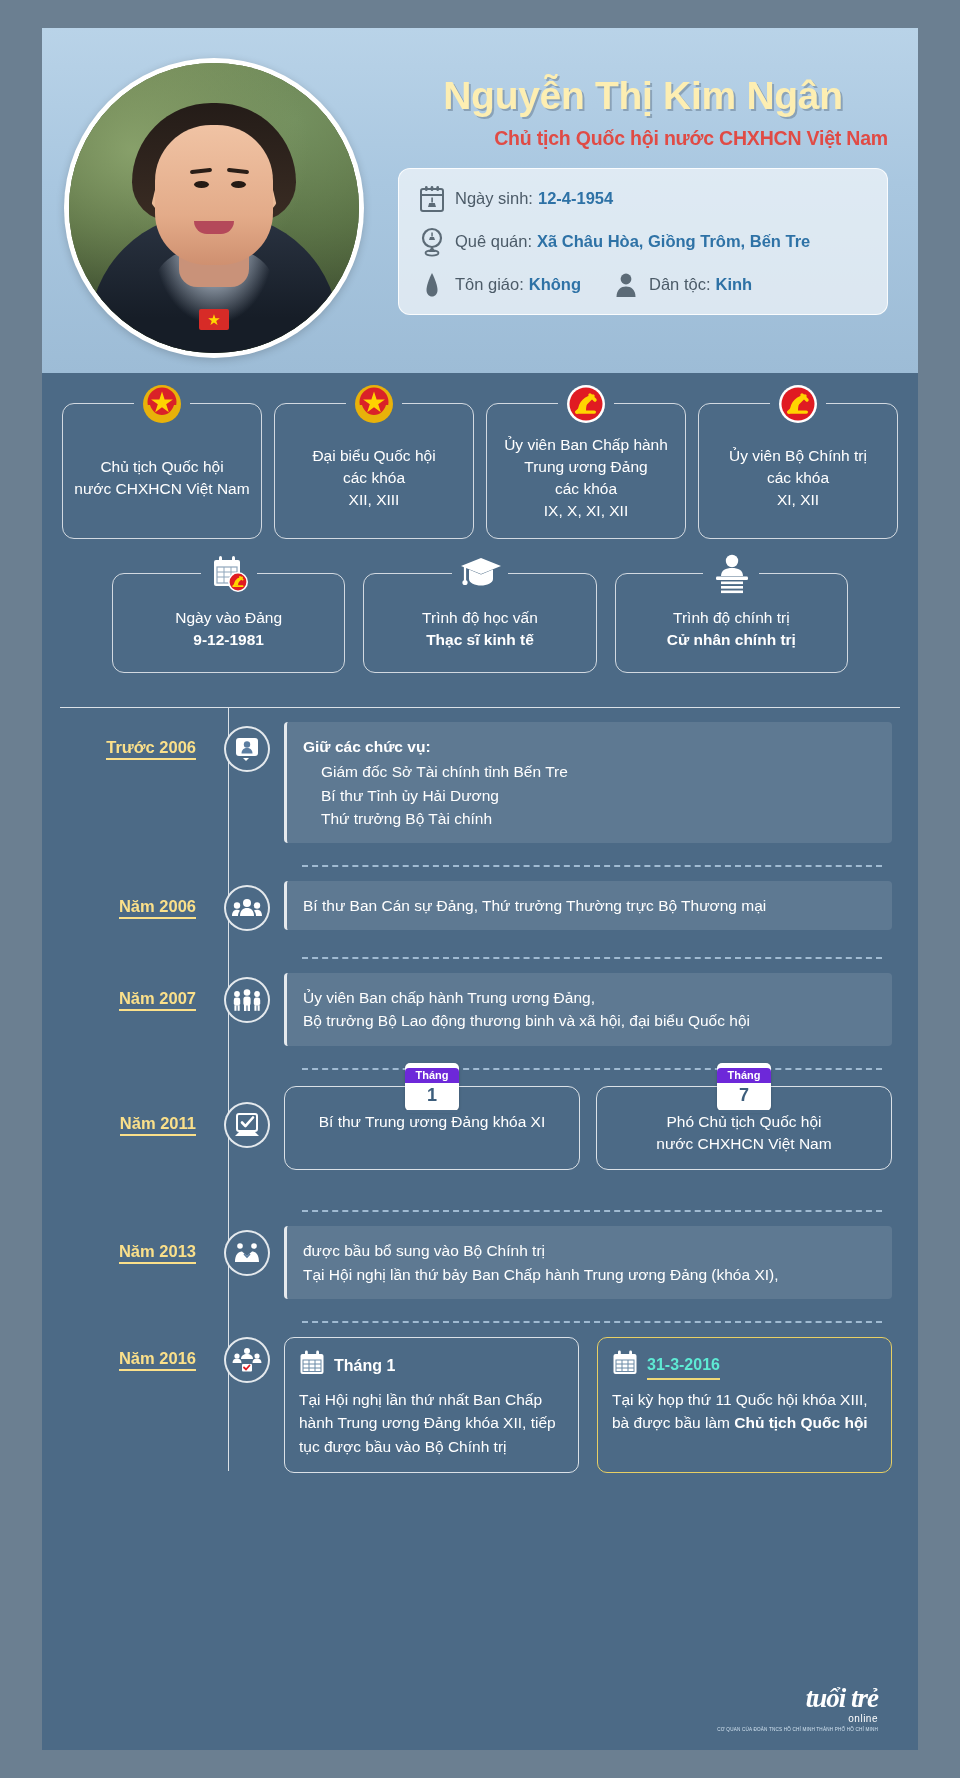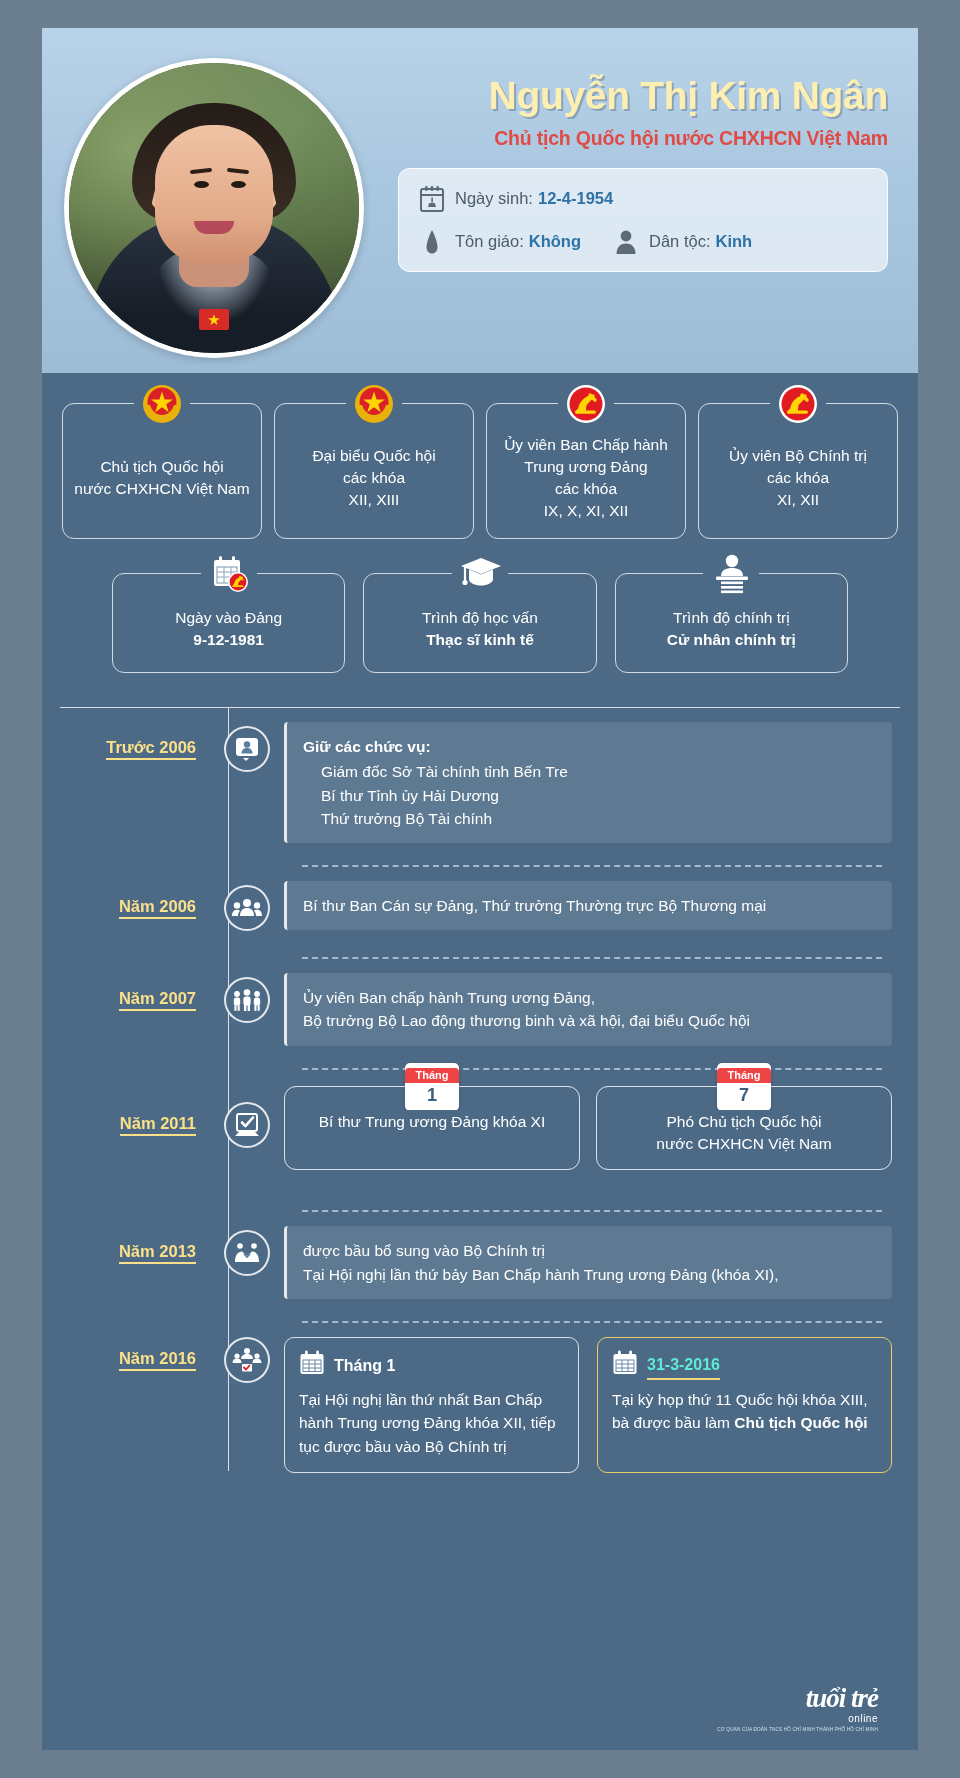--- a/index.html
+++ b/index.html
@@ -94,21 +94,21 @@
     width:30px; height:21px; background:#d72b27; border-radius:2px;
     display:flex; align-items:center; justify-content:center;
     color:#ffd700; font-size:15px; line-height:1;
   }
 
   .head-right { position:absolute; left:356px; top:48px; right:30px; }
   .name {
     font-size: 39px; font-weight: bold; color:#fdeeb2;
     letter-spacing:-.3px; line-height:1.05;
     text-shadow: 2px 2px 0 rgba(90,110,130,.45);
-    text-align:right;
+    text-align:center;
   }
   .subtitle {
     margin-top: 10px; text-align:right;
     font-size: 19.5px; font-weight: bold; color:#e04b45;
     letter-spacing:-.2px;
   }
   .infobox {
     margin-top: 18px;
     background: rgba(255,255,255,.62);
     border: 1px solid rgba(255,255,255,.85);
@@ -201,21 +201,21 @@
     color:#fff; font-size: 15.5px; line-height:1.45; text-align:center;
   }
   .month-badge {
     position:absolute; left:50%; top:-24px; transform:translateX(-50%);
     width: 54px; height: 48px; background:#fff; border-radius:5px;
     color:#3d5e7c; font-size: 11px; font-weight:bold; text-align:center;
     display:flex; flex-direction:column; align-items:center; justify-content:center;
     line-height:1.05;
     box-shadow: 0 1px 3px rgba(0,0,0,.22);
   }
-  .month-badge .mb-top { background:#ef4444; color:#fff; width:100%; padding:2px 0; border-radius:4px 4px 0 0;}
+  .month-badge .mb-top { background:#6d28d9; color:#fff; width:100%; padding:2px 0; border-radius:4px 4px 0 0;}
   .month-badge .mb-num { font-size:18px; padding-top:3px; color:#3d5e7c;}
   .month-badge .notch { position:absolute; left:50%; top:47px; transform:translateX(-50%); width:60px; height:3px; background:#4c6a86;}
 
   .cards2016 { display:flex; gap: 18px; padding-top: 10px; align-items:stretch; }
   .card2016 {
     flex:1; border:1px solid rgba(255,255,255,.8); border-radius:10px;
     padding: 12px 14px 14px 14px; color:#fff; font-size:15.5px; line-height:1.5;
   }
   .card2016.hl { border-color:#e8cf63; }
   .c16-head { display:flex; align-items:center; gap:9px; margin-bottom: 6px; }
@@ -272,20 +272,33 @@
                 <rect x="11.7" y="1" width="2.6" height="5" rx="1.3" fill="#5c6b77"></rect>
                 <rect x="17.4" y="1" width="2.6" height="5" rx="1.3" fill="#5c6b77"></rect>
                 <path d="M9 22 h8 l-1.2 -4 h-5.6 z" fill="#5c6b77"></path>
                 <rect x="12.3" y="12.5" width="1.6" height="5" fill="#5c6b77"></rect>
               </svg>
             </span>
             <span class="lbl">Ngày sinh:</span>
             <span class="val">12-4-1954</span>
           </div>
 
+          <div class="inforow">
+            <span class="ico">
+              <svg width="26" height="30" viewBox="0 0 26 30">
+                <circle cx="13" cy="11" r="9" fill="none" stroke="#5c6b77" stroke-width="2.2"></circle>
+                <path d="M13 19 L9.5 25 h7 z" fill="#5c6b77"></path>
+                <ellipse cx="13" cy="26" rx="6.5" ry="2.6" fill="none" stroke="#5c6b77" stroke-width="1.8"></ellipse>
+                <path d="M10 13 h6 l-1 -3 h-4 z" fill="#5c6b77"></path>
+                <rect x="12.3" y="5.5" width="1.5" height="4" fill="#5c6b77"></rect>
+              </svg>
+            </span>
+            <span class="lbl">Quê quán:</span>
+            <span class="val">Xã Châu Hòa,  Giồng Trôm,  Bến Tre</span>
+          </div>
 
           <div class="inforow">
             <span class="half">
               <span class="ico">
                 <svg width="20" height="28" viewBox="0 0 20 28">
                   <path d="M10 2 C13.5 9 15.5 15 15.5 19 C15.5 23 13 25.5 10 25.5 C7 25.5 4.5 23 4.5 19 C4.5 15 6.5 9 10 2 Z" fill="#5c6b77"></path>
                 </svg>
               </span>
               <span class="lbl">Tôn giáo:</span>
               <span class="val">Không</span>

